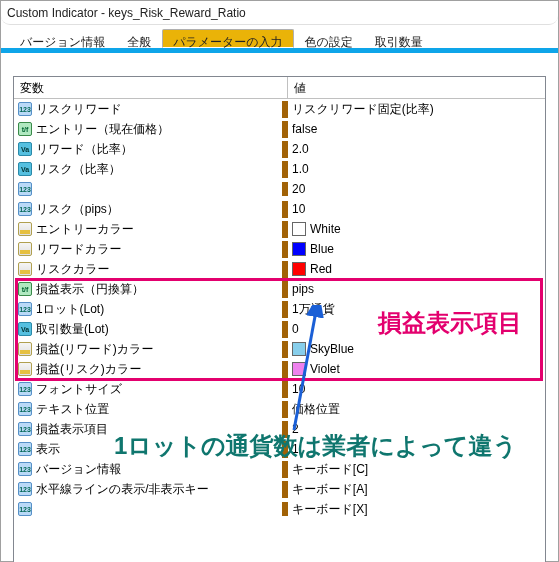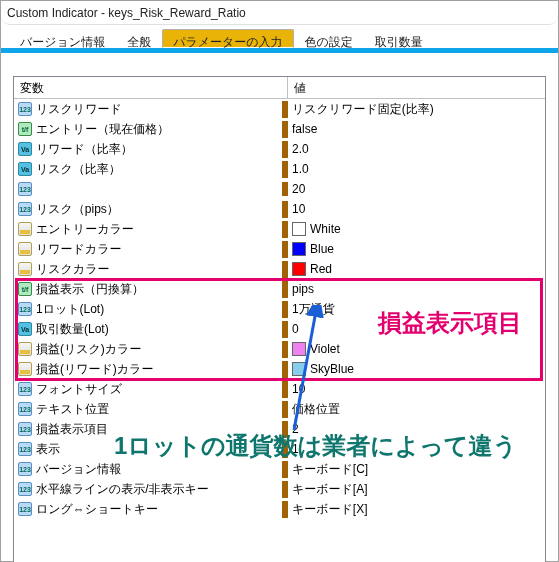--- a/index.html
+++ b/index.html
@@ -160,39 +160,39 @@
               <span class="icon i-va"></span>
               <span>取引数量(Lot)</span>
             </div>
             <div class="cell-val">
               <span>0</span>
             </div>
           </div>
           <div class="row">
             <div class="cell-var">
               <span class="icon i-clr"></span>
+              <span>損益(リワード)カラー</span>
+            </div>
+            <div class="cell-val">
+              <span class="swatch" style="background: rgb(135, 206, 235);"></span>
+              <span>SkyBlue</span>
+            </div>
+          </div>
+          <div class="row">
+            <div class="cell-var">
+              <span class="icon i-clr"></span>
               <span>損益(リスク)カラー</span>
             </div>
             <div class="cell-val">
               <span class="swatch" style="background: rgb(238, 130, 238);"></span>
               <span>Violet</span>
             </div>
           </div>
           <div class="row">
             <div class="cell-var">
-              <span class="icon i-clr"></span>
-              <span>損益(リワード)カラー</span>
-            </div>
-            <div class="cell-val">
-              <span class="swatch" style="background: rgb(135, 206, 235);"></span>
-              <span>SkyBlue</span>
-            </div>
-          </div>
-          <div class="row">
-            <div class="cell-var">
               <span class="icon i-123"></span>
               <span>フォントサイズ</span>
             </div>
             <div class="cell-val">
               <span>10</span>
             </div>
           </div>
           <div class="row">
             <div class="cell-var">
               <span class="icon i-123"></span>
@@ -234,21 +234,20 @@
               <span class="icon i-123"></span>
               <span>水平線ラインの表示/非表示キー</span>
             </div>
             <div class="cell-val">
               <span>キーボード[A]</span>
             </div>
           </div>
           <div class="row">
             <div class="cell-var">
               <span class="icon i-123"></span>
-              <span>ロング⇔ショートキー</span>
             </div>
             <div class="cell-val">
               <span>キーボード[X]</span>
             </div>
           </div>
         </div>
 
       <div class="highlight-box" style="left:1px; top:201px; width:528px; height:103px;"></div>
       <div class="annotation ann-pink" style="left:364px; top:230px;">損益表示項目</div>
       <div class="annotation ann-blue" style="left:100px; top:353px;">1ロットの通貨数は業者によって違う</div>

